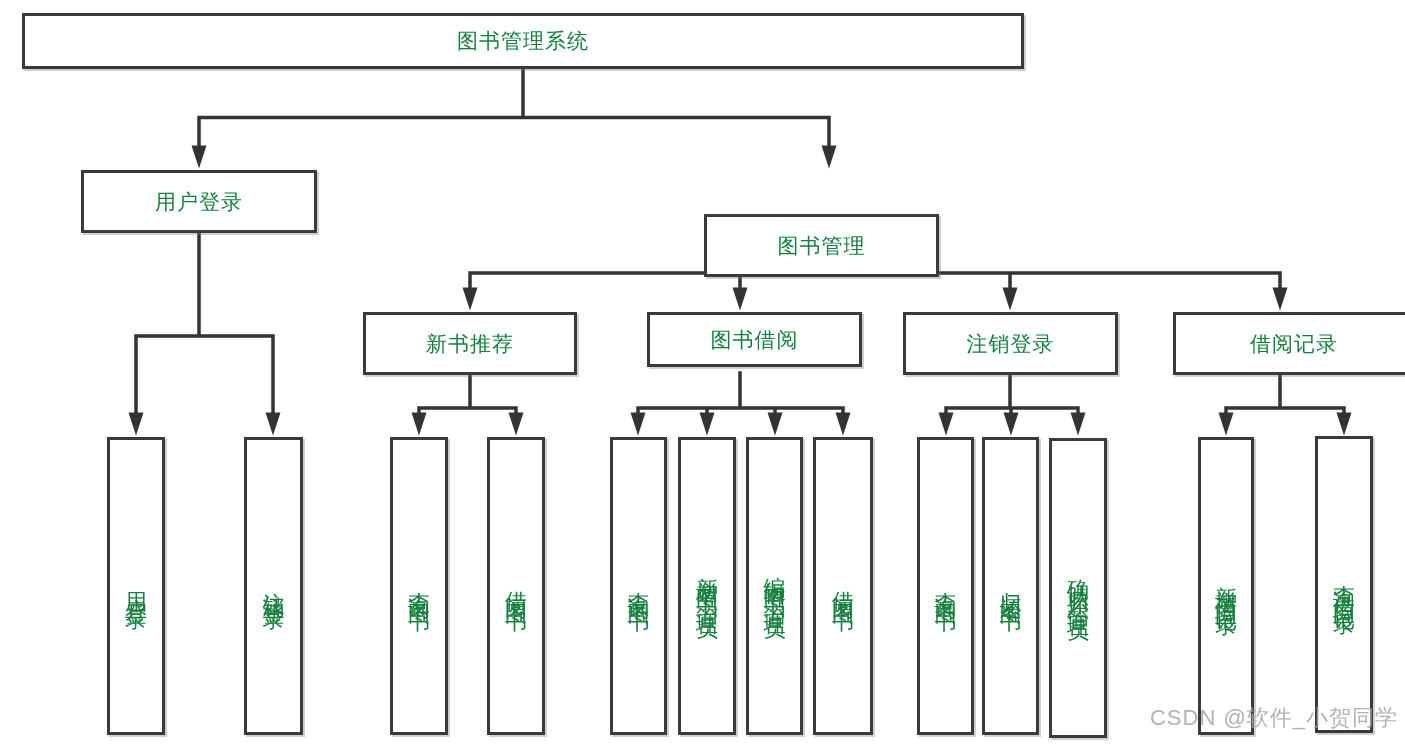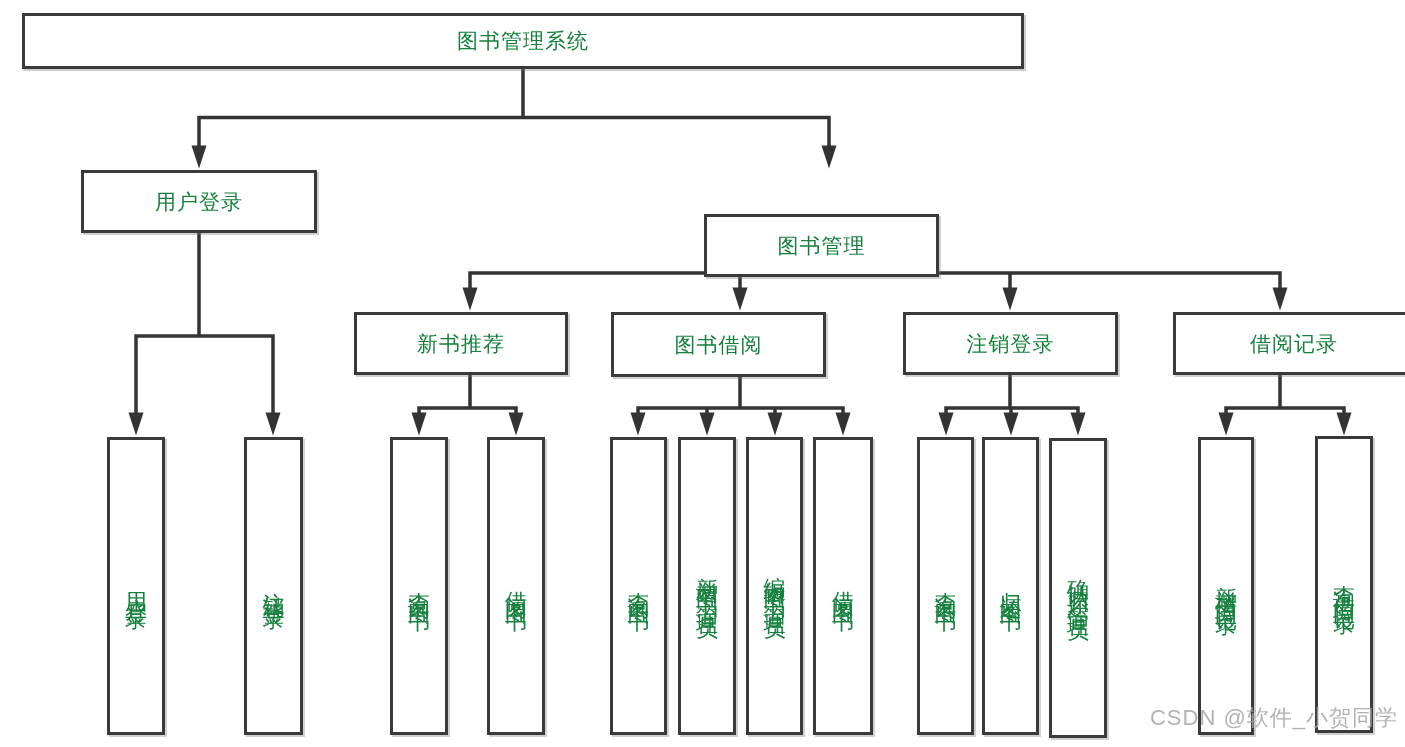--- a/index.html
+++ b/index.html
@@ -85,22 +85,22 @@
       <polygon points="1218.5,412.5 1233.5,412.5 1226,435.5"></polygon>
       <polygon points="1336.5,412.5 1351.5,412.5 1344,435.5"></polygon>
     </g>
   </svg>
 
   <div class="box" style="left:22px; top:13px; width:1002px; height:56px;">图书管理系统</div>
 
   <div class="box" style="left:81px; top:170px; width:236px; height:63px;">用户登录</div>
   <div class="box" style="left:704px; top:170px; width:235px; height:63px;margin-top:44px;">图书管理</div>
 
-  <div class="box" style="left:354px; top:312px; width:214px; height:63px;">新书推荐</div>
-  <div class="box" style="left:611px; top:312px; width:215px; height:65px;">图书借阅</div>
+  <div class="box" style="left:363px; top:312px; width:214px; height:63px;">新书推荐</div>
+  <div class="box" style="left:647px; top:312px; width:215px; height:55px;">图书借阅</div>
   <div class="box" style="left:903px; top:312px; width:215px; height:63px;">注销登录</div>
   <div class="box" style="left:1173px; top:312px; width:242px; height:63px;">借阅记录</div>
 
   <div class="box v" style="left:107px; top:437px; width:58px; height:298px;">用户登录</div>
   <div class="box v" style="left:244px; top:437px; width:59px; height:298px;">注销登录</div>
 
   <div class="box v" style="left:390px; top:437px; width:58px; height:298px;">查询图书</div>
   <div class="box v" style="left:487px; top:437px; width:58px; height:298px;">借阅图书</div>
 
   <div class="box v" style="left:610px; top:437px; width:57px; height:298px;">查询图书</div>

